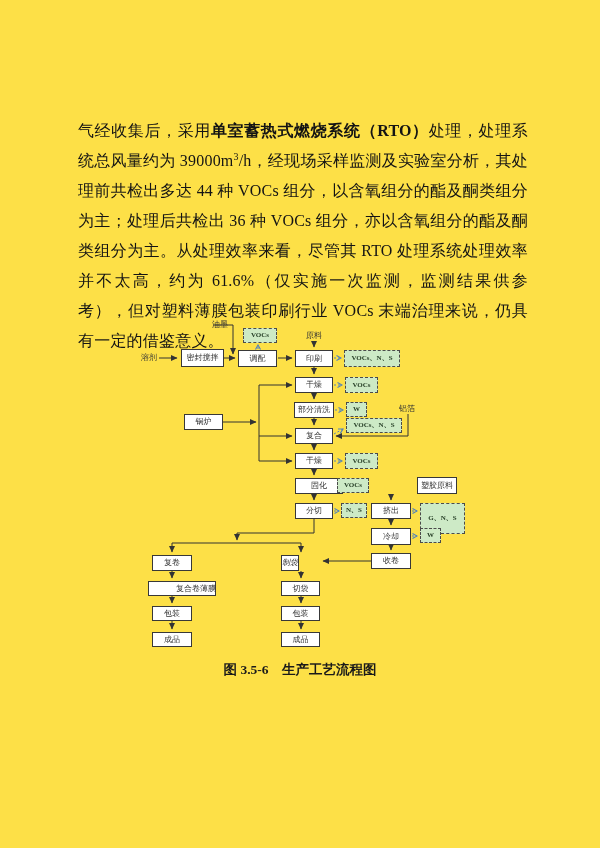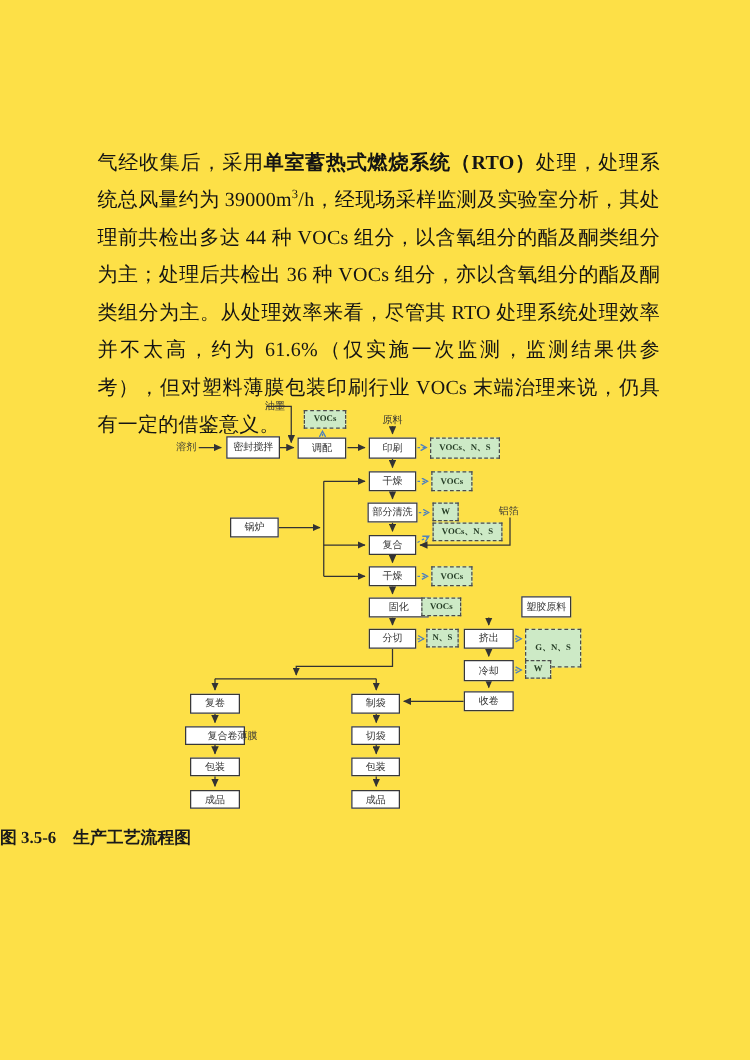--- a/index.html
+++ b/index.html
@@ -8,21 +8,21 @@
     font-family:"Liberation Serif","DejaVu Serif",serif;color:#141414;overflow:hidden;
   }
   
   .body-text{
     position:absolute;left:78px;top:100px;width:450px;
     font-size:16px;line-height:30px;text-align:justify;letter-spacing:.2px;
   }
   .body-text b{font-weight:700;}
   .body-text sup{font-size:10px;line-height:0;}
   
-  .caption{position:absolute;left:0;top:661px;width:100%;
+  .caption{position:absolute;left:0;top:661px;width:100%;text-align:center;
     font-size:13.5px;font-weight:600;color:#1a1a1a;}
   .pagenum{position:absolute;left:0;top:753px;width:100%;text-align:center;
     font-size:13px;color:#222;}
   
   .chart{position:absolute;left:95px;top:318px;width:390px;height:340px;font-size:8px;}
   .chart svg.connectors{position:absolute;left:0;top:0;}
   .pbox{
     position:absolute;box-sizing:border-box;background:#fff;
     border:1px solid var(--process-border,#333);
     display:flex;align-items:center;justify-content:center;
@@ -122,24 +122,24 @@
     <div class="pbox" style="left:200px;top:110px;width:38px;height:16px;">复合</div>
     <div class="pbox" style="left:200px;top:135px;width:38px;height:16px;">干燥</div>
     <div class="pbox" style="left:200px;top:160px;width:48px;height:16px;">固化</div>
     <div class="pbox" style="left:200px;top:185px;width:38px;height:16px;">分切</div>
     <div class="pbox" style="left:89px;top:96px;width:39px;height:16px;">锅炉</div>
     <div class="pbox" style="left:276px;top:159px;width:40px;height:17px;margin-left:46px;">塑胶原料</div>
     <div class="pbox" style="left:276px;top:185px;width:40px;height:16px;">挤出</div>
     <div class="pbox" style="left:276px;top:210px;width:40px;height:17px;">冷却</div>
     <div class="pbox" style="left:276px;top:235px;width:40px;height:16px;">收卷</div>
     <div class="pbox" style="left:57px;top:237px;width:40px;height:16px;">复卷</div>
-    <div class="pbox" style="left:53px;top:263px;width:48px;height:15px;padding-left:28px;">复合卷薄膜</div>
+    <div class="pbox" style="left:53px;top:263px;width:68px;height:15px;padding-left:28px;">复合卷薄膜</div>
     <div class="pbox" style="left:57px;top:288px;width:40px;height:15px;">包装</div>
     <div class="pbox" style="left:57px;top:314px;width:40px;height:15px;">成品</div>
-    <div class="pbox" style="left:186px;top:237px;width:39px;height:16px;">制袋</div>
+    <div class="pbox" style="left:186px;top:237px;width:18px;height:16px;font-style:italic;">制袋</div>
     <div class="pbox" style="left:186px;top:263px;width:39px;height:15px;">切袋</div>
     <div class="pbox" style="left:186px;top:288px;width:39px;height:15px;">包装</div>
     <div class="pbox" style="left:186px;top:314px;width:39px;height:15px;">成品</div>
 
     <div class="ebox" style="left:148px;top:10px;width:34px;height:15px;">VOCs</div>
     <div class="ebox" style="left:249px;top:32px;width:56px;height:17px;">VOCs、N、S</div>
     <div class="ebox" style="left:250px;top:59px;width:33px;height:16px;">VOCs</div>
     <div class="ebox" style="left:251px;top:84px;width:21px;height:15px;">W</div>
     <div class="ebox" style="left:251px;top:100px;width:56px;height:15px;">VOCs、N、S</div>
     <div class="ebox" style="left:250px;top:135px;width:33px;height:16px;">VOCs</div>

